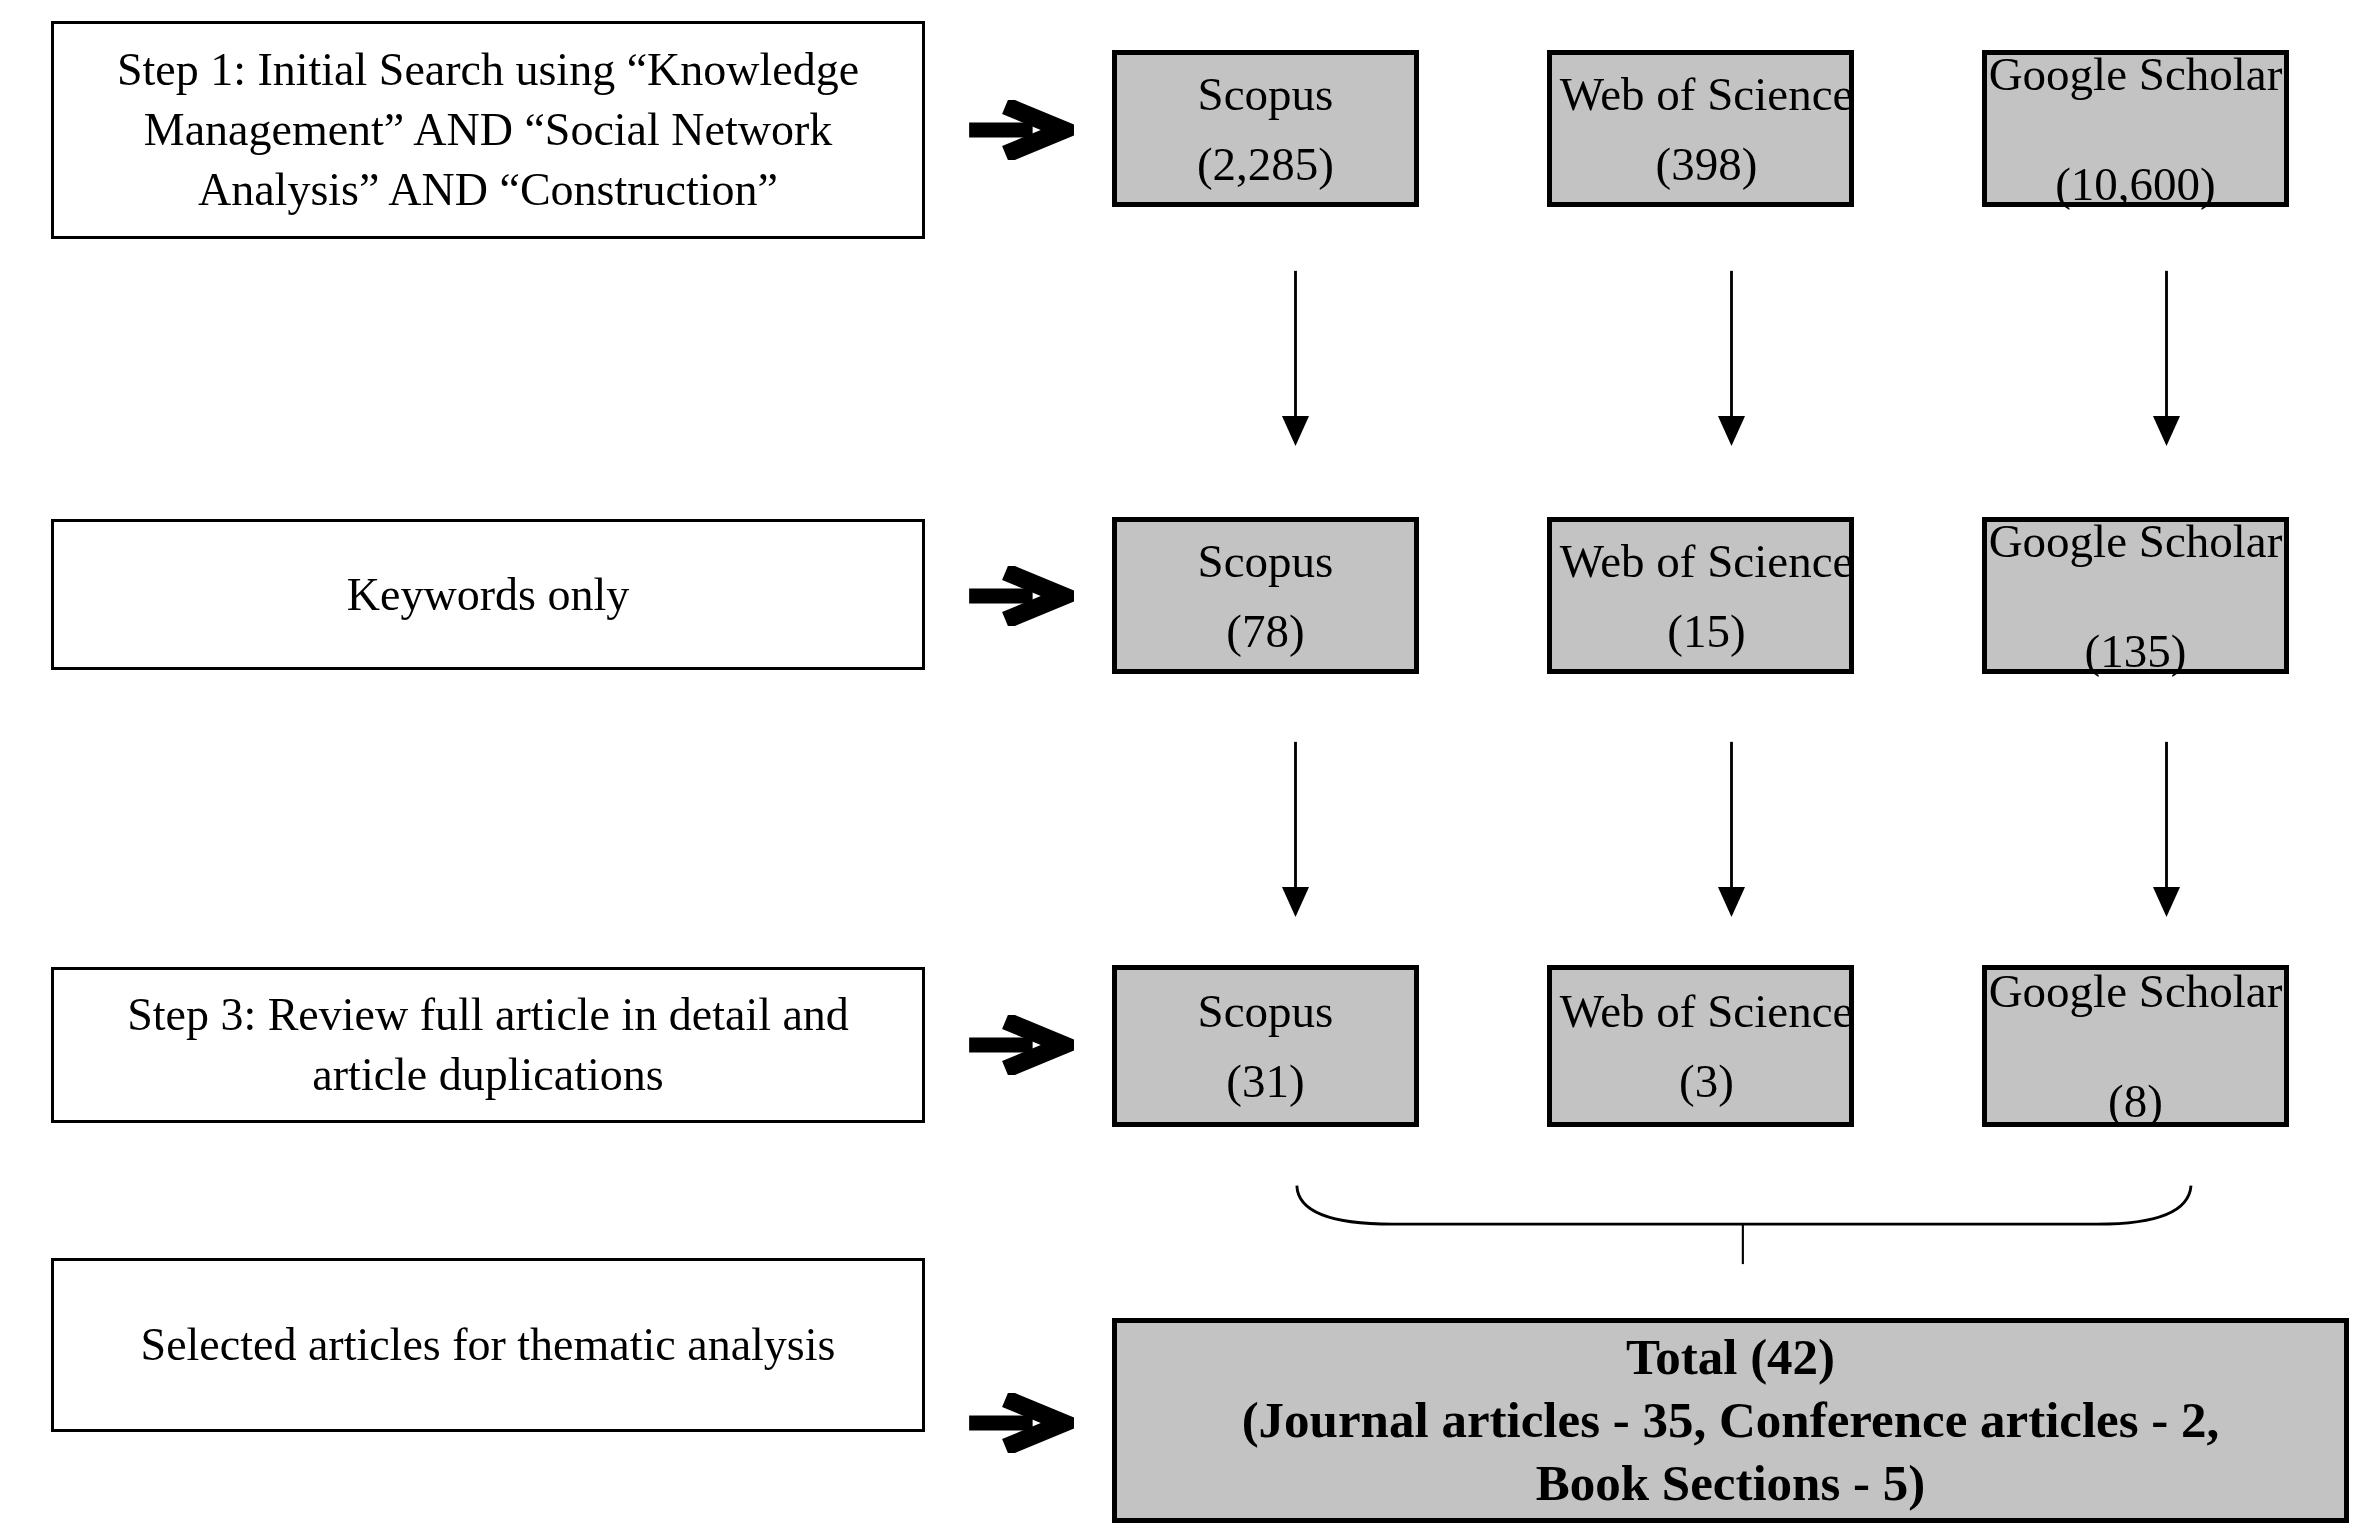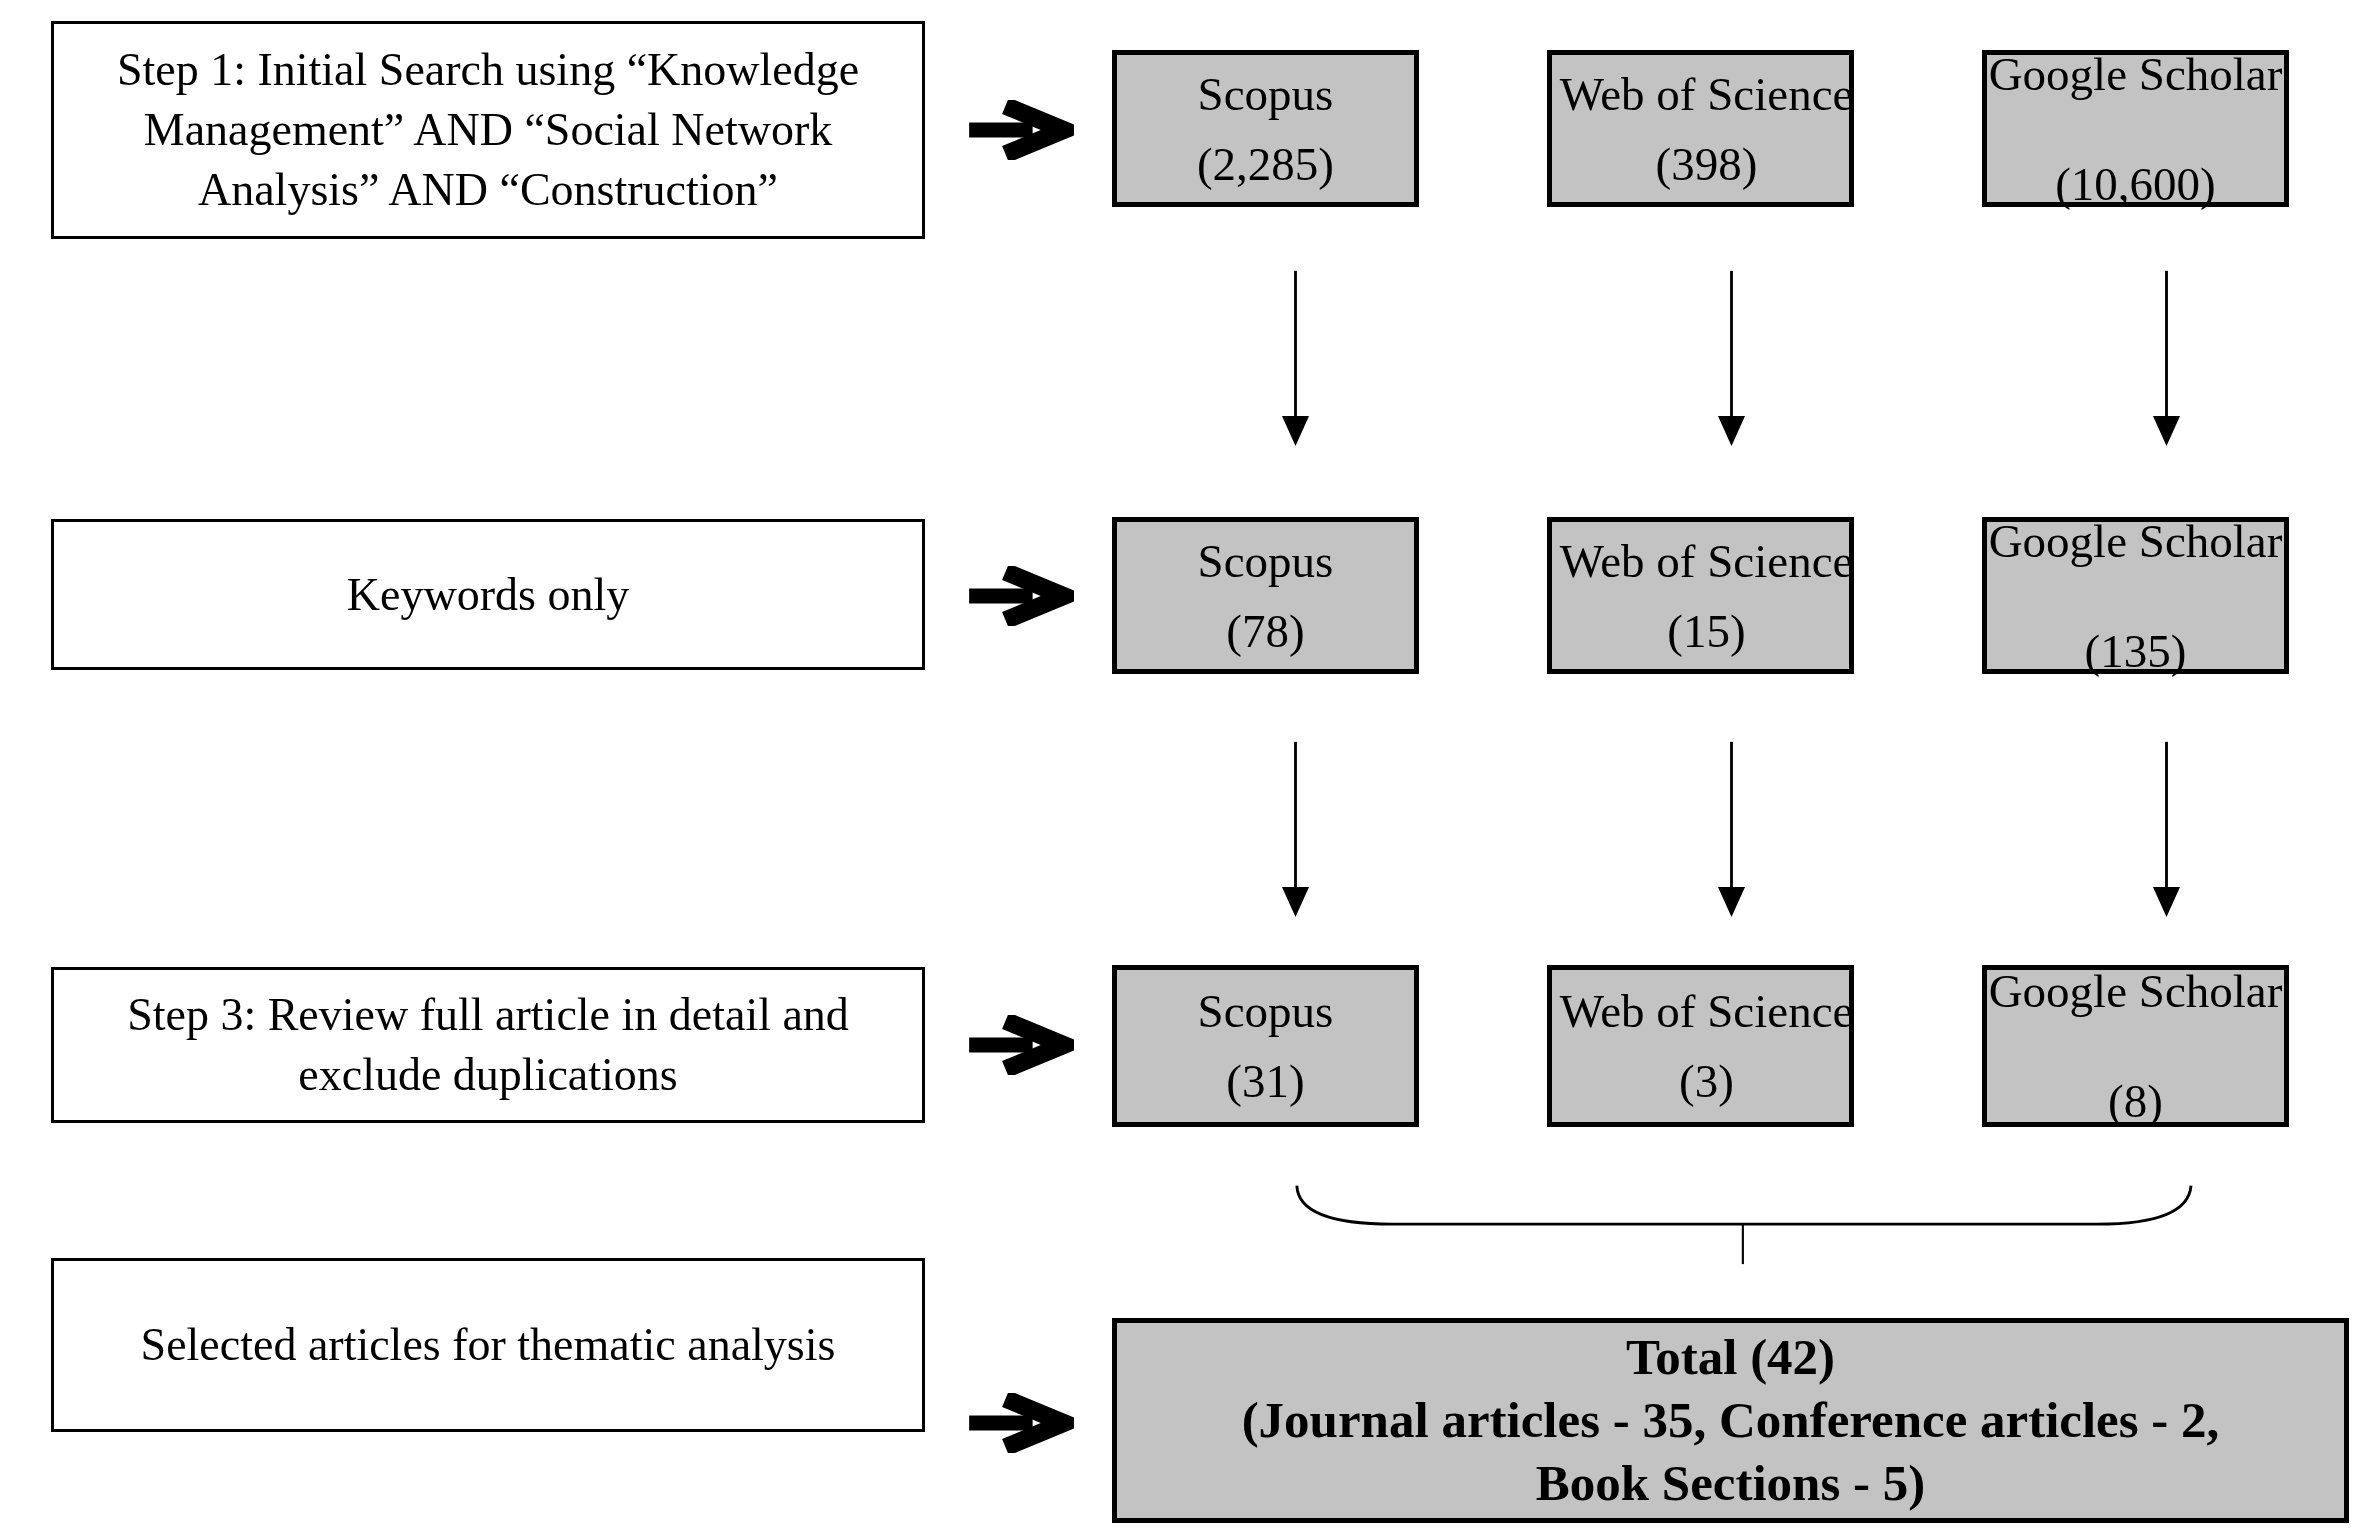--- a/index.html
+++ b/index.html
@@ -147,21 +147,21 @@
     <line x1="30" y1="4" x2="30" y2="212" stroke="#000" stroke-width="4"></line>
     <polygon points="11,208 49,208 30,250" fill="#000"></polygon>
   </svg>
   <svg class="arrow-down" style="left:2145px; top:739px;" viewBox="0 0 60 250">
     <line x1="30" y1="4" x2="30" y2="212" stroke="#000" stroke-width="4"></line>
     <polygon points="11,208 49,208 30,250" fill="#000"></polygon>
   </svg>
 
   <div class="stepbox" style="top:967px; height:156px;">
     <div class="line">Step 3: Review full article in detail and</div>
-    <div class="line">exclude duplications</div>
+    <div class="line">article duplications</div>
   </div>
 
   <svg class="arrow-right" style="top:1015px;" viewBox="0 0 150 84">
     <line x1="3" y1="42" x2="92" y2="42" stroke="#000" stroke-width="21"></line>
     <path d="M54 8 L136 42 L54 76" fill="none" stroke="#000" stroke-width="25" stroke-linejoin="miter"></path>
   </svg>
 
   <div class="srcbox col-0 srow-2">
     <div class="line">Scopus</div>
     <div class="line">(31)</div>

